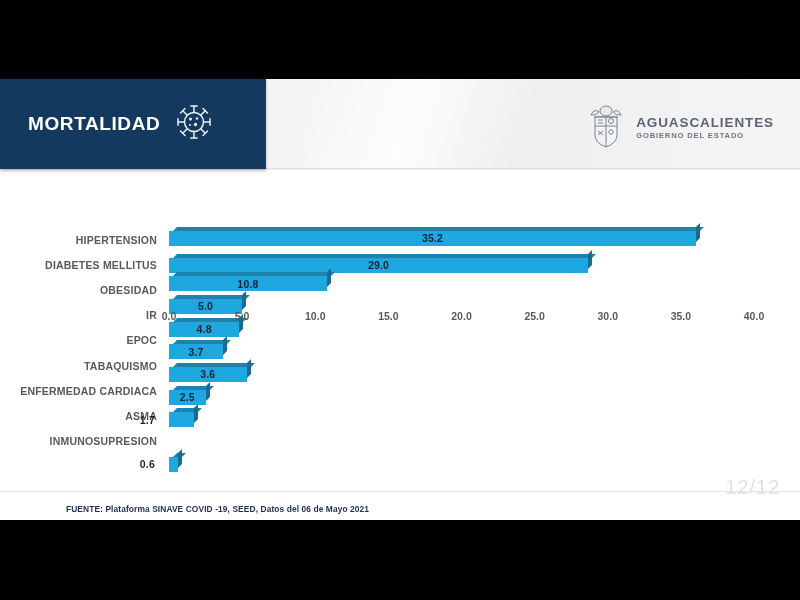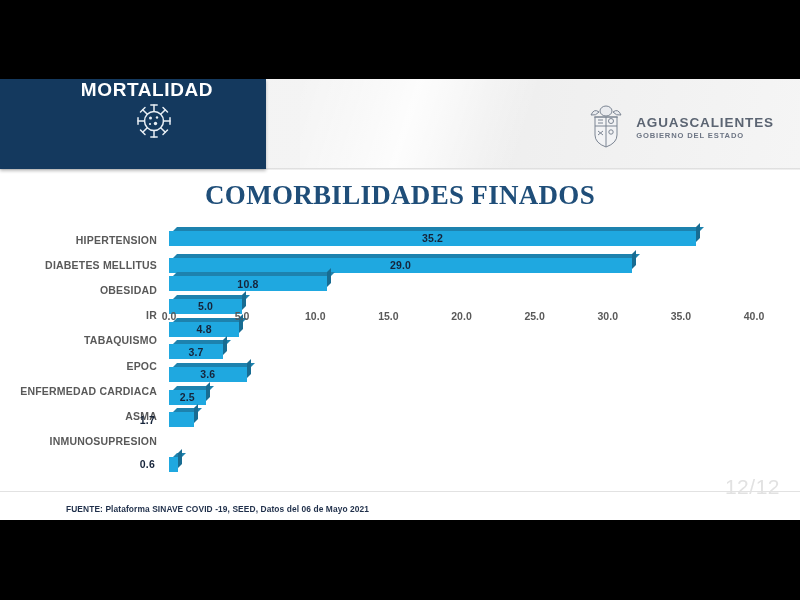--- a/index.html
+++ b/index.html
@@ -68,21 +68,20 @@
     position: absolute;
     left: 0; top: 0;
     width: 266px; height: 90px;
     background: #14395e;
     display: flex;
     align-items: center;
     padding-left: 28px;
     box-sizing: border-box;
     z-index: 4;
     box-shadow: 0 2px 3px rgba(0,0,0,.25);
-    flex-direction: column;
   }
   #section-title {
     color: #ffffff;
     font-size: 19px;
     font-weight: bold;
     letter-spacing: .6px;
     white-space: nowrap;
   }
   #virus-icon {
     margin-left: 14px;
@@ -306,45 +305,44 @@
             <path d="M13 28 L18 32 M18 28 L13 32"></path>
           </g>
         </svg>
       </span>
       <span id="gov-text">
         <div id="gov-name">AGUASCALIENTES</div>
         <div id="gov-sub">GOBIERNO DEL ESTADO</div>
       </span>
     </div>
 
-    <div id="chart-title">COMORBILIDADES FINADOS</div>
 
     <div id="chart">
       <div id="cat-axis">
           <div class="cat-label">HIPERTENSION</div>
           <div class="cat-label">DIABETES MELLITUS</div>
           <div class="cat-label">OBESIDAD</div>
           <div class="cat-label">IR</div>
+          <div class="cat-label">EPOC</div>
           <div class="cat-label">TABAQUISMO</div>
-          <div class="cat-label">EPOC</div>
           <div class="cat-label">ENFERMEDAD CARDIACA</div>
           <div class="cat-label">ASMA</div>
           <div class="cat-label">INMUNOSUPRESION</div>
         </div>
       <div id="plot">
           <div class="bar-row">
             <div class="bar-wrap" style="width: 527px;">
               <div class="bar-face"></div>
               <div class="bar-top"></div>
               <div class="bar-side"></div>
               <span class="bar-value inside">35.2</span>
             </div>
           </div>
           <div class="bar-row">
-            <div class="bar-wrap" style="width: 463px; margin-top: 8px;">
+            <div class="bar-wrap" style="width: 419px; margin-top: 8px;">
               <div class="bar-face"></div>
               <div class="bar-top"></div>
               <div class="bar-side"></div>
               <span class="bar-value inside">29.0</span>
             </div>
           </div>
           <div class="bar-row">
             <div class="bar-wrap" style="width: 157.95px;">
               <div class="bar-face"></div>
               <div class="bar-top"></div>

